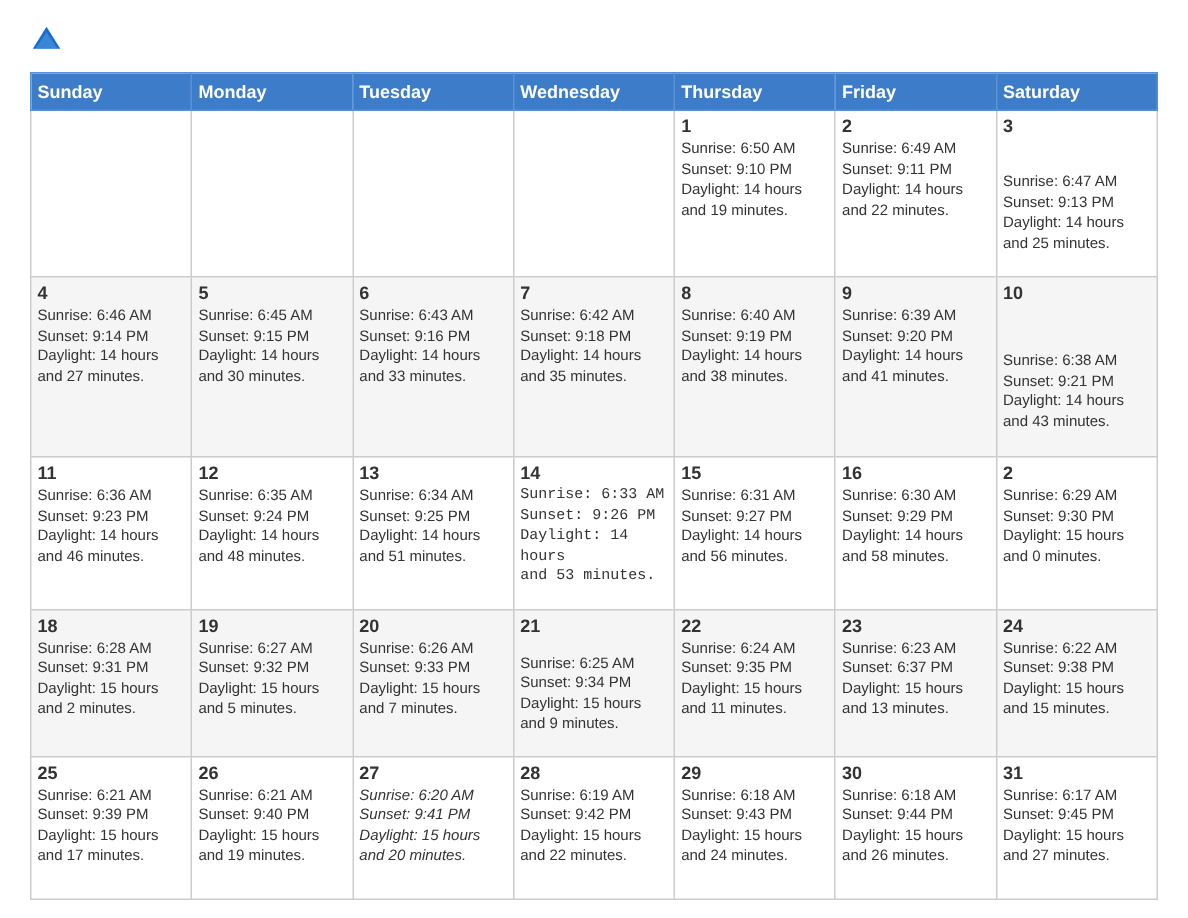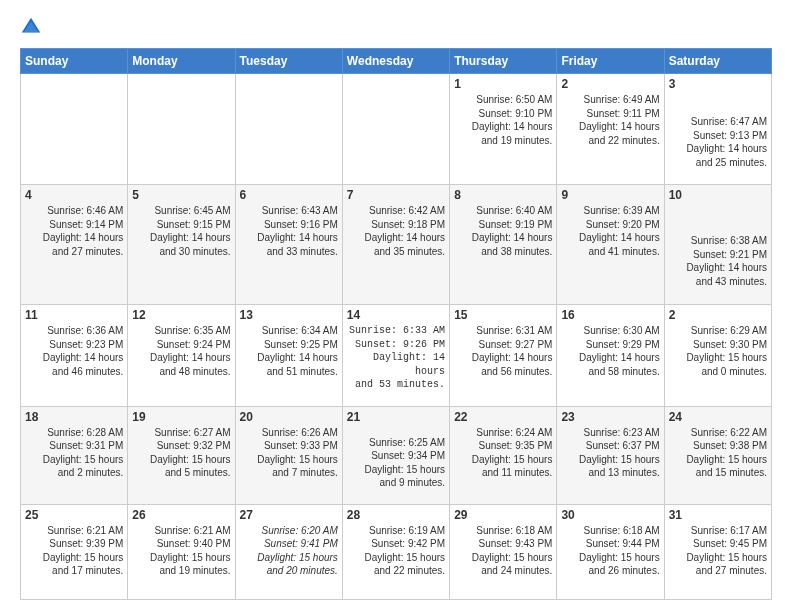--- a/index.html
+++ b/index.html
@@ -82,21 +82,20 @@
     .day-number {
       font-weight: bold;
       font-size: 12px;
       margin-bottom: 2px;
       display: block;
     }
     .day-info {
       font-size: 10px;
       line-height: 1.35;
       color: #333;
-      text-align: right;
     }
     .empty-cell {
       background: #fff !important;
     }
   </style>
 </head>
 <body>
 
 <div class="page">
   <div class="header">

